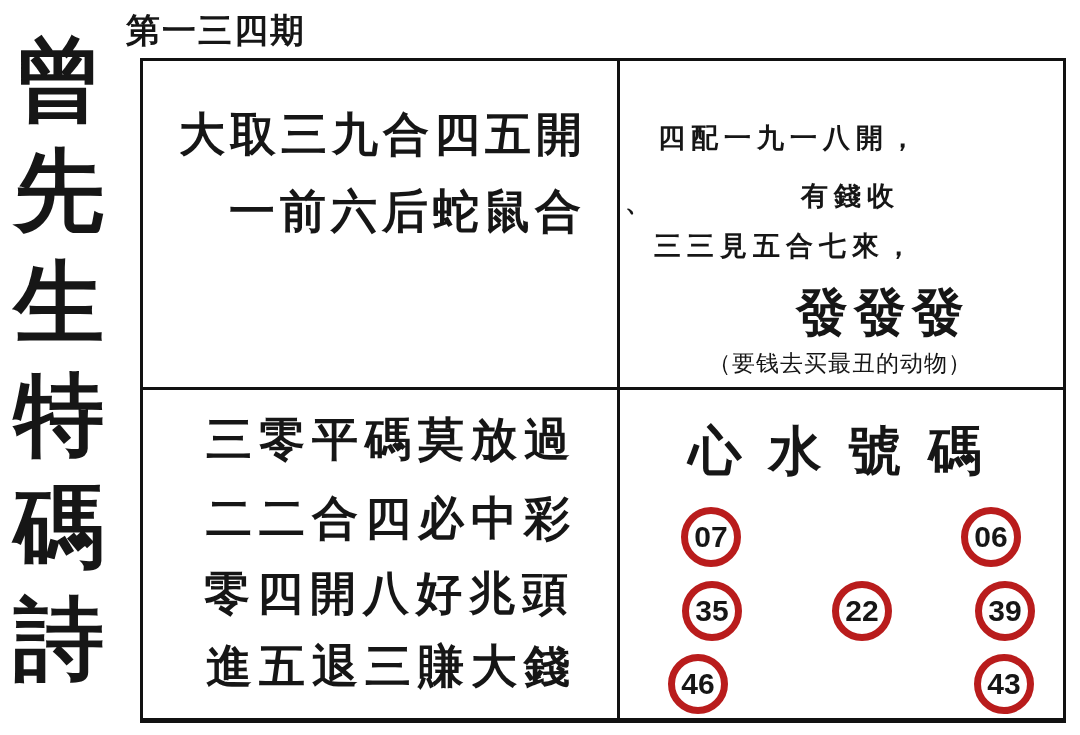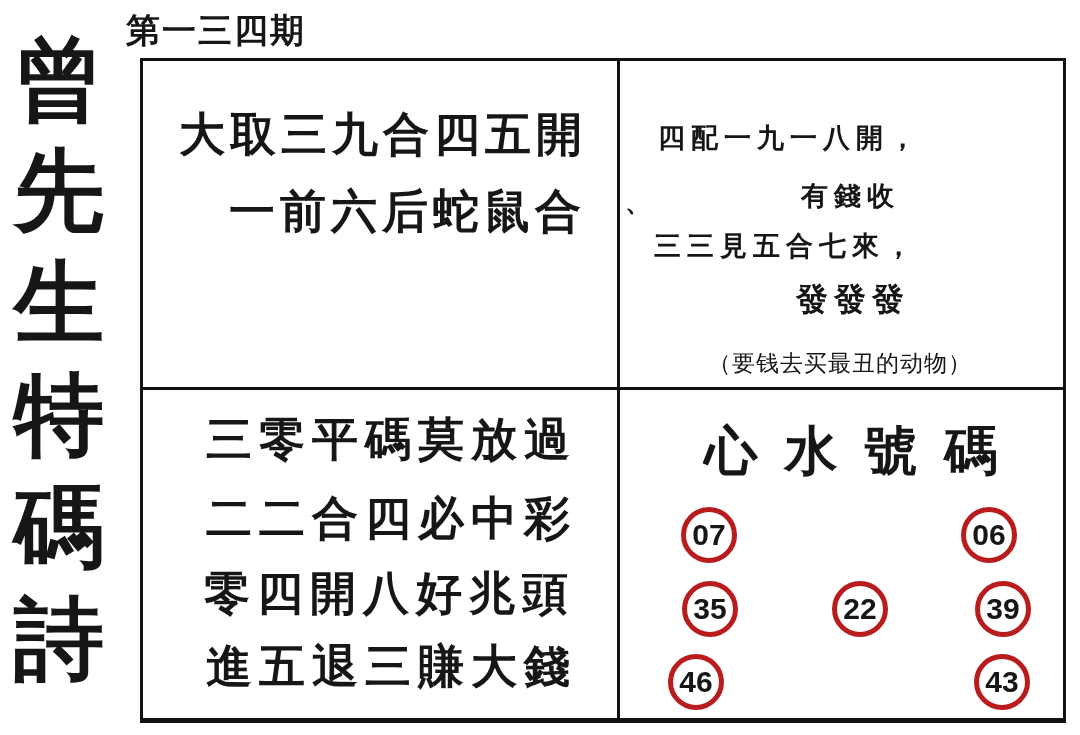--- a/index.html
+++ b/index.html
@@ -118,36 +118,36 @@
     top: 287px;
     font-size: 23px;
     font-weight: normal;
     letter-spacing: 1px;
     white-space: nowrap;
   }
 
   
   .lucky-header {
     position: absolute;
-    left: 16px;
+    left: 0;
     top: 26px;
     width: 100%;
     text-align: center;
     font-size: 53px;
     font-weight: bold;
     letter-spacing: 27px;
     padding-left: 14px;
     box-sizing: border-box;
     white-space: nowrap;
   }
   .ball {
     position: absolute;
     width: 46px;
     height: 46px;
-    border: 5px solid #b91c1c;
+    border: 7px solid #b91c1c;
     border-radius: 50%;
     display: flex;
     align-items: center;
     justify-content: center;
     font-family: "Liberation Sans", sans-serif;
     font-size: 30px;
     font-weight: bold;
     background: #ffffff;
   }
   .ball-07 { left: 61px;  top: 117px; }
@@ -181,21 +181,21 @@
     <div class="cell cell-tl">
       <div class="line poem-lg" style="left:30px; top:43px;">大取三九合四五開</div>
       <div class="line poem-lg" style="left:80px; top:120px;">一前六后蛇鼠合</div>
     </div>
 
     <div class="cell cell-tr">
       <div class="line poem-md" style="left:32px; top:59px;">四配一九一八開，</div>
       <div class="dun-mark">、</div>
       <div class="line poem-md" style="left:175px; top:117px;">有錢收</div>
       <div class="line poem-md" style="left:28px; top:167px;">三三見五合七來，</div>
-      <div class="line poem-md" style="left:170px; top:217px; font-size:32px;">發發發</div>
+      <div class="line poem-md" style="left:170px; top:217px; font-size:52px;">發發發</div>
       <div class="note">（要钱去买最丑的动物）</div>
     </div>
 
     <div class="cell cell-bl">
       <div class="line poem-lg" style="left:57px; top:26px; letter-spacing:7px;">三零平碼莫放過</div>
       <div class="line poem-lg" style="left:57px; top:105px; letter-spacing:7px;">二二合四必中彩</div>
       <div class="line poem-lg" style="left:55px; top:180px; letter-spacing:7px;">零四開八好兆頭</div>
       <div class="line poem-lg" style="left:57px; top:253px; letter-spacing:7px;">進五退三賺大錢</div>
     </div>
 

